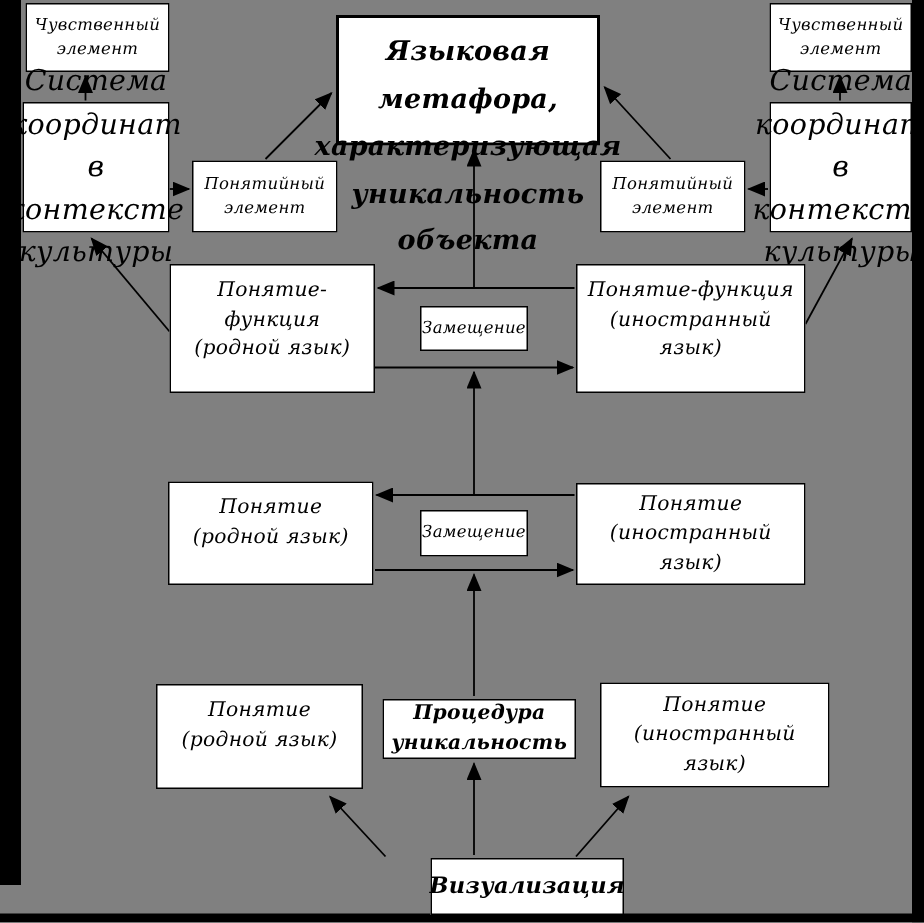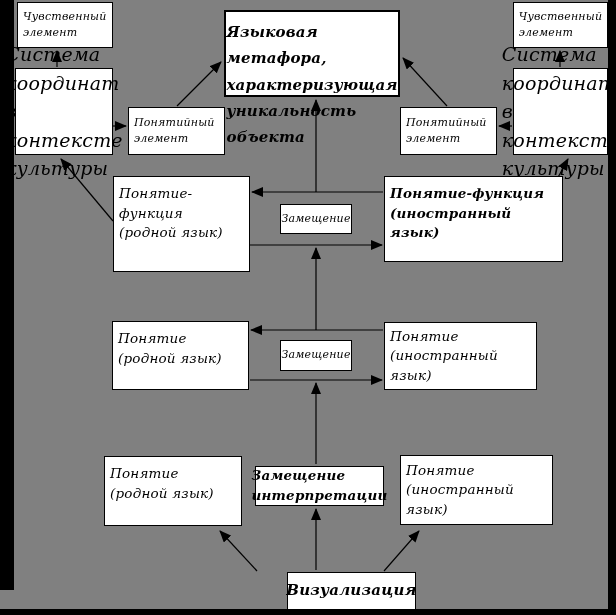--- a/index.html
+++ b/index.html
@@ -10,30 +10,30 @@
   }
   .frame { position:absolute; background:#000; }
   #frame-left   { left:0;   top:0;   width:14px;  height:590px; }
   #frame-right  { left:608px; top:0; width:8px;   height:615px; }
   #frame-bottom { left:0;  top:609px; width:616px; height:6px; }
   svg.arrows { position:absolute; left:0; top:0; z-index:1; pointer-events:none; }
   svg.arrows line { stroke:#000; stroke-width:1.2; }
   .box {
     position:absolute; z-index:2; box-sizing:border-box;
     background:#ffffff; border:1px solid #000; color:#000;
-    font-style:italic; text-align:left;
+    font-style:italic; text-align:center;
     display:flex; align-items:center; justify-content:center;
     padding:2px 5px; line-height:1.45; letter-spacing:0.2px;
   }
   .box.top { align-items:flex-start; padding-top:7px; }
   .box.bold { font-weight:bold; }
   .fs-s  { font-size:11px; line-height:1.5; }
   .fs-m  { font-size:19px; line-height:1.5; }
   .fs-b  { font-size:13.5px; }
-  .metaphor { font-size:15px; line-height:1.75; border-width:2px; }
+  .metaphor { font-size:18px; line-height:1.75; border-width:2px; }
   .viz { font-size:15px; }
 </style>
 </head>
 <body>
 
 <div id="canvas">
 
   <div id="frame-left" class="frame"></div>
   <div id="frame-right" class="frame"></div>
   <div id="frame-bottom" class="frame"></div>
@@ -71,33 +71,33 @@
   <div class="box fs-s" style="left:128px; top:107px; width:97px; height:48px;">Понятийный элемент</div>
 
   <div class="box bold metaphor top" style="left:224px; top:10px; width:176px; height:87px;">Языковая метафора, характеризующая уникальность объекта</div>
 
   <div class="box fs-s" style="left:513px; top:2px; width:95px; height:46px;">Чувственный элемент</div>
 
   <div class="box fs-m" style="left:513px; top:68px; width:95px; height:87px;">Система координат в контексте культуры</div>
 
   <div class="box fs-s" style="left:400px; top:107px; width:97px; height:48px;">Понятийный элемент</div>
 
-  <div class="box fs-b top" style="left:113px; top:176px; width:137px; height:96px;">Понятие-функция (родной язык)</div>
+  <div class="box fs-b top" style="left:113px; top:176px; width:137px; height:86px;">Понятие-функция (родной язык)</div>
 
-  <div class="box fs-b top" style="left:384px; top:176px; width:179px; height:86px;font-weight:bold;">Понятие-функция (иностранный язык)</div>
+  <div class="box fs-b top" style="left:384px; top:176px; width:153px; height:86px;">Понятие-функция (иностранный язык)</div>
 
   <div class="box fs-s" style="left:280px; top:204px; width:72px; height:30px;">Замещение</div>
 
   <div class="box fs-b top" style="left:112px; top:321px; width:137px; height:69px;">Понятие (родной язык)</div>
 
   <div class="box fs-b" style="left:384px; top:322px; width:153px; height:68px;">Понятие (иностранный язык)</div>
 
   <div class="box fs-s" style="left:280px; top:340px; width:72px; height:31px;">Замещение</div>
 
   <div class="box fs-b top" style="left:104px; top:456px; width:138px; height:70px;">Понятие (родной язык)</div>
 
-  <div class="box fs-b bold" style="left:255px; top:466px; width:129px; height:40px;">Замещение интерпретации</div>
+  <div class="box fs-b bold" style="left:255px; top:466px; width:129px; height:40px;">Процедура уникальность</div>
 
   <div class="box fs-b" style="left:400px; top:455px; width:153px; height:70px;">Понятие (иностранный язык)</div>
 
   <div class="box bold viz" style="left:255px; top:572px; width:129px; height:38px;margin-left:32px;">Визуализация</div>
 
 </div>
 
 </body></html>

